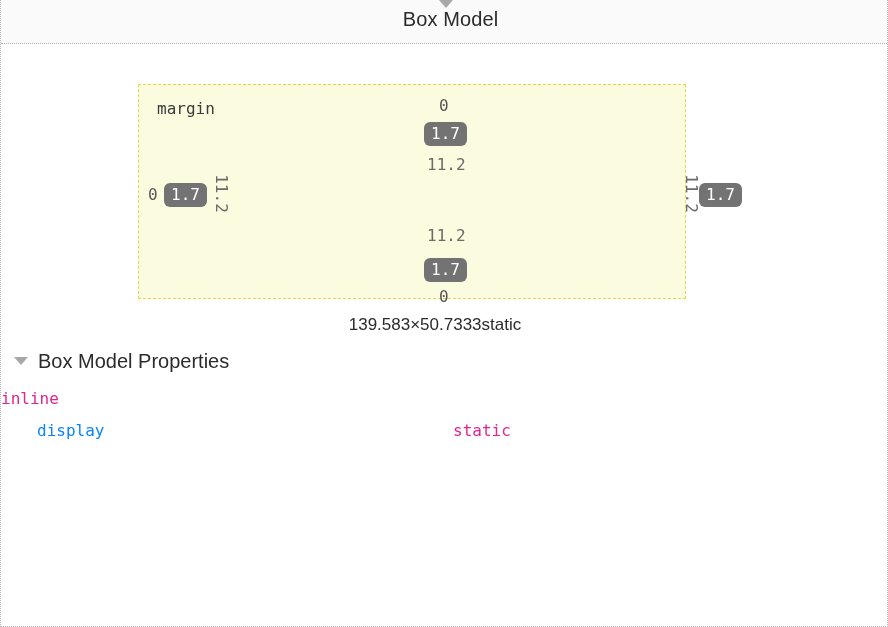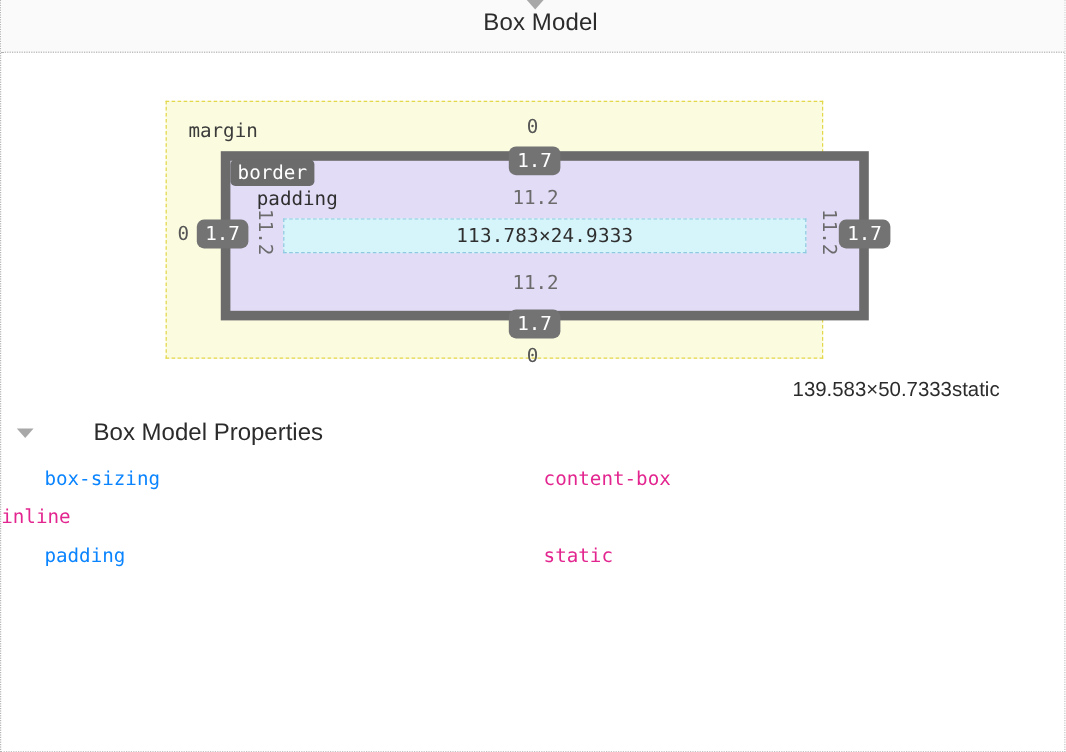--- a/index.html
+++ b/index.html
@@ -154,34 +154,33 @@
   .b-right  { left: 698px; top: 139px; }
   .p-right  { left: 671px; top: 140px; }
 
   
   .summary {
     position: relative;
     height: 38px;
     padding: 0 54px 0 36px;
     display: flex;
     align-items: center;
-    justify-content: flex-end;
+    justify-content: center;
   }
   .summary-size, .summary-position {
     font-size: 17px;
     color: #2b2b2b;
   }
 
   
   .props-header {
     display: flex;
     align-items: center;
     padding-left: 13px;
     height: 34px;
-    gap: 40px;
   }
   .props-title {
     font-size: 20px;
     color: #2b2b2b;
   }
   .props-list { padding-top: 4px; }
   .prop-row {
     display: flex;
     align-items: center;
     height: 32px;
@@ -203,31 +202,20 @@
   <div class="header">
     <span class="twisty"></span>
     <span class="header-title">Box Model</span>
   </div>
 
   <div class="diagram-wrap">
 
     <div class="margin-box">
       <span class="label label-margin">margin</span>
 
-      <div class="border-box">
-        <span class="label-border">border</span>
-
-        <div class="padding-box">
-          <span class="label-padding">padding</span>
-
-          <div class="content-box">
-            <span class="content-size">113.783×24.9333</span>
-          </div>
-        </div>
-      </div>
     </div>
 
     <span class="num num-margin m-top">0</span>
     <span class="num num-margin m-bottom">0</span>
     <span class="num num-margin m-left">0</span>
     <span class="num num-margin m-right">0</span>
 
     <span class="num num-border b-top">1.7</span>
     <span class="num num-border b-bottom">1.7</span>
     <span class="num num-border b-left">1.7</span>
@@ -244,25 +232,21 @@
     <span class="summary-position">static</span>
   </div>
 
   <div class="props-header">
     <span class="twisty"></span>
     <span class="props-title">Box Model Properties</span>
   </div>
 
   <div class="props-list">
     <div class="prop-row">
-      <span class="prop-name">box-sizing</span>
-      <span class="prop-value">content-box</span>
-    </div>
-    <div class="prop-row">
       <span class="prop-value">inline</span>
     </div>
     <div class="prop-row">
-      <span class="prop-name">padding</span>
+      <span class="prop-name">display</span>
       <span class="prop-value">static</span>
     </div>
   </div>
 
 </div>
 
 </body></html>

